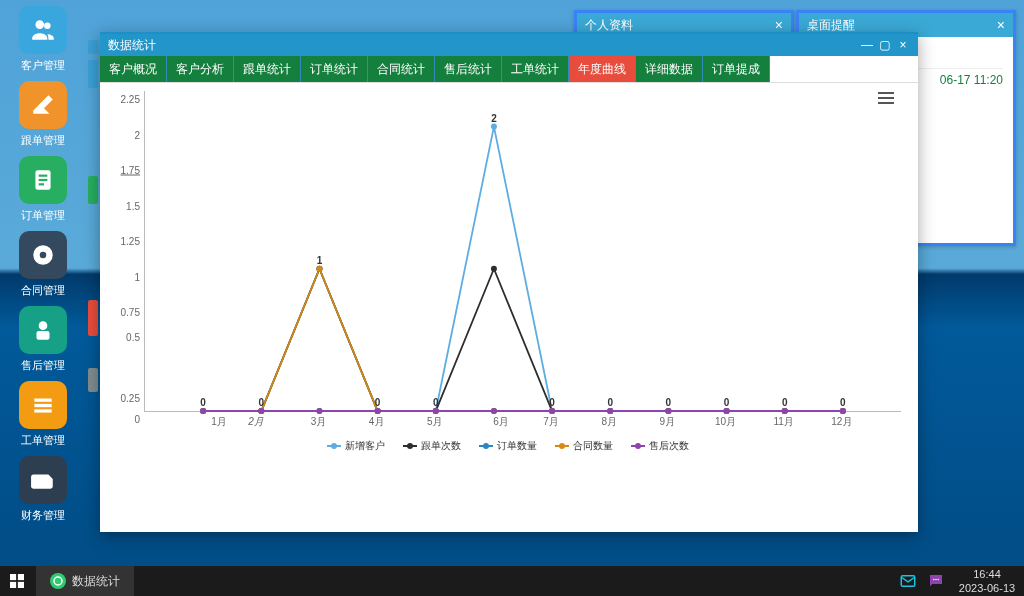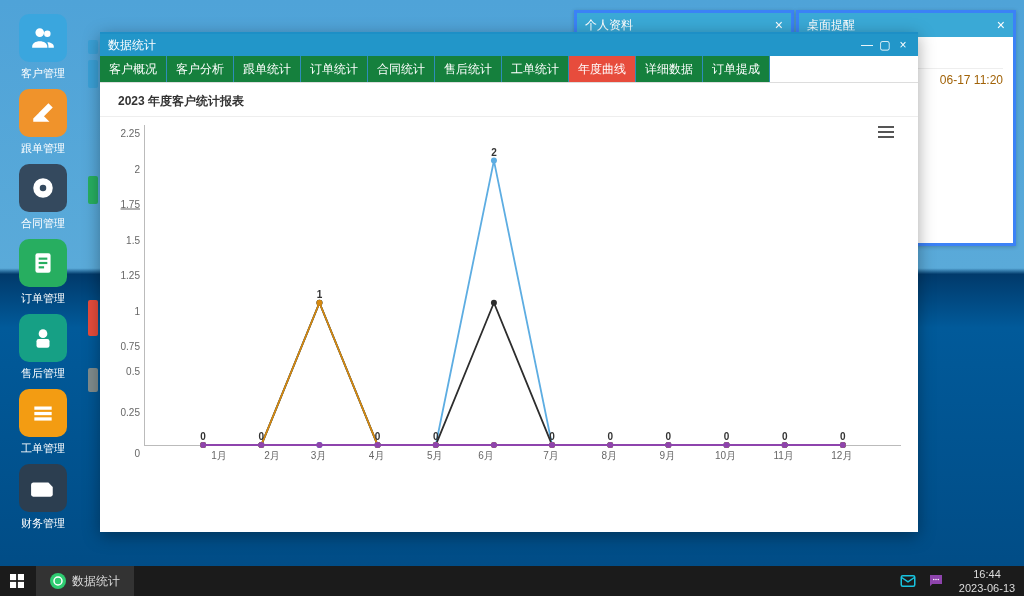--- a/index.html
+++ b/index.html
@@ -1,18 +1,18 @@
 <!DOCTYPE html>
 <html><head>
 <meta charset="utf-8">
 <style>
   html,body{margin:0;padding:0;width:1024px;height:596px;overflow:hidden;font-family:"Microsoft YaHei",Arial,sans-serif;background:linear-gradient(#4fa3d8 0%,#5aaad9 45%,#013a6b 46%,#015a9a 55%,#014b84 100%);}
   
   .dock{position:absolute;left:0;top:0;width:86px;height:564px;padding-top:6px;}
-  .dock-item{width:70px;margin:8px auto 8px;color:#fff;font-size:11px;text-align:center;cursor:pointer;}
+  .dock-item{width:70px;margin:0 auto 8px;color:#fff;font-size:11px;text-align:center;cursor:pointer;}
   .dock-item .ico{width:48px;height:48px;border-radius:10px;margin:0 auto 4px;display:flex;align-items:center;justify-content:center;}
   .dock-item svg{width:26px;height:26px;fill:#fff;}
   
   .bgwin{position:absolute;background:#fff;border:3px solid #3b82f6;box-shadow:0 1px 4px rgba(0,0,0,.2);}
   .bgwin .bar{height:24px;background:#3aa9d6;color:#fff;font-size:12px;display:flex;align-items:center;padding:0 8px;justify-content:space-between;}
   .bgwin .x{font-family:Arial;font-size:14px;cursor:pointer;}
   .bgwin .body{padding:6px 10px;font-size:12px;}
   
   .win{position:absolute;left:100px;top:32px;width:818px;height:498px;background:#fff;box-shadow:0 4px 16px rgba(0,0,0,.35);border-top:2px solid #1d8fc6;}
   .win-title{height:22px;background:#2296c9;color:#fff;font-size:12px;display:flex;align-items:center;padding:0 6px 0 8px;}
@@ -68,38 +68,38 @@
     </div>
     <div class="dock-item">
       <div class="ico" style="background:#f0932b">
         <svg viewBox="0 0 24 24">
           <path d="M3 17l6-6 9 9H3zm14-14l4 4-9 9-4-4z"></path>
         </svg>
       </div>
       <div>跟单管理</div>
     </div>
     <div class="dock-item">
-      <div class="ico" style="background:#34495e">
-        <svg viewBox="0 0 24 24">
-          <circle cx="12" cy="12" r="9"></circle>
-          <circle cx="12" cy="12" r="3" fill="#34495e"></circle>
-        </svg>
-      </div>
-      <div>合同管理</div>
-    </div>
-    <div class="dock-item">
       <div class="ico" style="background:#27ae60">
         <svg viewBox="0 0 24 24">
           <rect x="5" y="3" width="14" height="18" rx="2"></rect>
           <rect x="8" y="7" width="8" height="2" fill="#27ae60"></rect>
           <rect x="8" y="11" width="8" height="2" fill="#27ae60"></rect>
           <rect x="8" y="15" width="5" height="2" fill="#27ae60"></rect>
         </svg>
       </div>
       <div>订单管理</div>
+    </div>
+    <div class="dock-item">
+      <div class="ico" style="background:#34495e">
+        <svg viewBox="0 0 24 24">
+          <circle cx="12" cy="12" r="9"></circle>
+          <circle cx="12" cy="12" r="3" fill="#34495e"></circle>
+        </svg>
+      </div>
+      <div>合同管理</div>
     </div>
     <div class="dock-item">
       <div class="ico" style="background:#16a085">
         <svg viewBox="0 0 24 24">
           <circle cx="12" cy="8" r="4"></circle>
           <rect x="6" y="13" width="12" height="8" rx="2"></rect>
         </svg>
       </div>
       <div>售后管理</div>
     </div>
@@ -129,21 +129,21 @@
       <span class="x">×</span>
     </div>
 </div>
 <div class="bgwin" style="left:796px;top:10px;width:214px;height:230px;">
   <div class="bar">
       <span>桌面提醒</span>
       <span class="x">×</span>
     </div>
   <div class="body">
     <div style="border-bottom:1px solid #eee;padding:4px 0;">生日</div>
-    <div style="text-align:right;padding:4px 0;"><span id="rem2" style="color:#a16207">06-17 11:20</span></div>
+    <div style="text-align:right;padding:4px 0;"><span id="rem2" style="color:#15803d">06-17 11:20</span></div>
   </div>
 </div>
 
 <div class="win">
   <div class="win-title">
     <span>数据统计</span>
     <span class="sp"></span>
     <span class="wc">—</span>
     <span class="wc">▢</span>
     <span class="wc">×</span>
@@ -153,30 +153,29 @@
       <div class="tab">客户分析</div>
       <div class="tab">跟单统计</div>
       <div class="tab">订单统计</div>
       <div class="tab">合同统计</div>
       <div class="tab">售后统计</div>
       <div class="tab">工单统计</div>
       <div class="tab active">年度曲线</div>
       <div class="tab">详细数据</div>
       <div class="tab">订单提成</div>
     </div>
-  <div class="chart-title">2023 年度客户统计报表</div>
   <div class="chart-wrap">
     <div class="menu-ico">
         <div></div>
         <div></div>
         <div></div>
       </div>
     <div class="y-axis" id="yaxis">
         <div class="y-tick" style="top: 328px;">0</div>
-        <div class="y-tick" style="top: 287px;">0.25</div>
+        <div class="y-tick" style="top: 307px;">0.25</div>
         <div class="y-tick" style="top: 246px; text-align: center;">0.5</div>
         <div class="y-tick" style="top: 221.333px;">0.75</div>
         <div class="y-tick" style="top: 185.778px;">1</div>
         <div class="y-tick" style="top: 150.222px;">1.25</div>
         <div class="y-tick" style="top: 114.667px;">1.5</div>
         <div class="y-tick" style="top: 79.1111px; text-decoration: underline;">1.75</div>
         <div class="y-tick" style="top: 43.5556px;">2</div>
         <div class="y-tick" style="top: 8px;">2.25</div>
       </div>
     <div class="plot" id="plot">
@@ -255,31 +254,38 @@
         <div class="pt-label" style="left: 348.923px; top: 35.5556px;">2</div>
         <div class="pt-label" style="left: 407.077px; top: 320px;">0</div>
         <div class="pt-label" style="left: 465.231px; top: 320px;">0</div>
         <div class="pt-label" style="left: 523.385px; top: 320px;">0</div>
         <div class="pt-label" style="left: 581.538px; top: 320px;">0</div>
         <div class="pt-label" style="left: 639.692px; top: 320px;">0</div>
         <div class="pt-label" style="left: 697.846px; top: 320px;">0</div>
       </div>
     <div class="x-axis" id="xaxis">
         <div class="x-tick" style="left: 75px;">1月</div>
-        <div class="x-tick" style="left: 128px;">2月</div>
+        <div class="x-tick" style="left: 112px; font-style: italic;">2月</div>
         <div class="x-tick" style="left: 174.462px;">3月</div>
         <div class="x-tick" style="left: 232.615px;">4月</div>
         <div class="x-tick" style="left: 290.769px;">5月</div>
-        <div class="x-tick" style="left: 342px;">6月</div>
+        <div class="x-tick" style="left: 357px;">6月</div>
         <div class="x-tick" style="left: 407.077px;">7月</div>
         <div class="x-tick" style="left: 465.231px;">8月</div>
         <div class="x-tick" style="left: 523.385px;">9月</div>
         <div class="x-tick" style="left: 581.538px;">10月</div>
         <div class="x-tick" style="left: 639.692px;">11月</div>
         <div class="x-tick" style="left: 697.846px;">12月</div>
+      </div>
+    <div class="legend" id="legend">
+        <span><i style="color:#5dade2;border-color:#5dade2"></i>新增客户</span>
+        <span><i style="color:#2d2d2d;border-color:#2d2d2d"></i>跟单次数</span>
+        <span><i style="color:#2e86c1;border-color:#2e86c1"></i>订单数量</span>
+        <span><i style="color:#d68910;border-color:#d68910"></i>合同数量</span>
+        <span><i style="color:#8e44ad;border-color:#8e44ad"></i>售后次数</span>
       </div>
   </div>
 </div>
 
 <div class="taskbar">
   <div class="tb-btn tb-start">
     <svg viewBox="0 0 16 16">
         <rect x="0" y="0" width="7" height="7"></rect>
         <rect x="9" y="0" width="7" height="7"></rect>
         <rect x="0" y="9" width="7" height="7"></rect>

